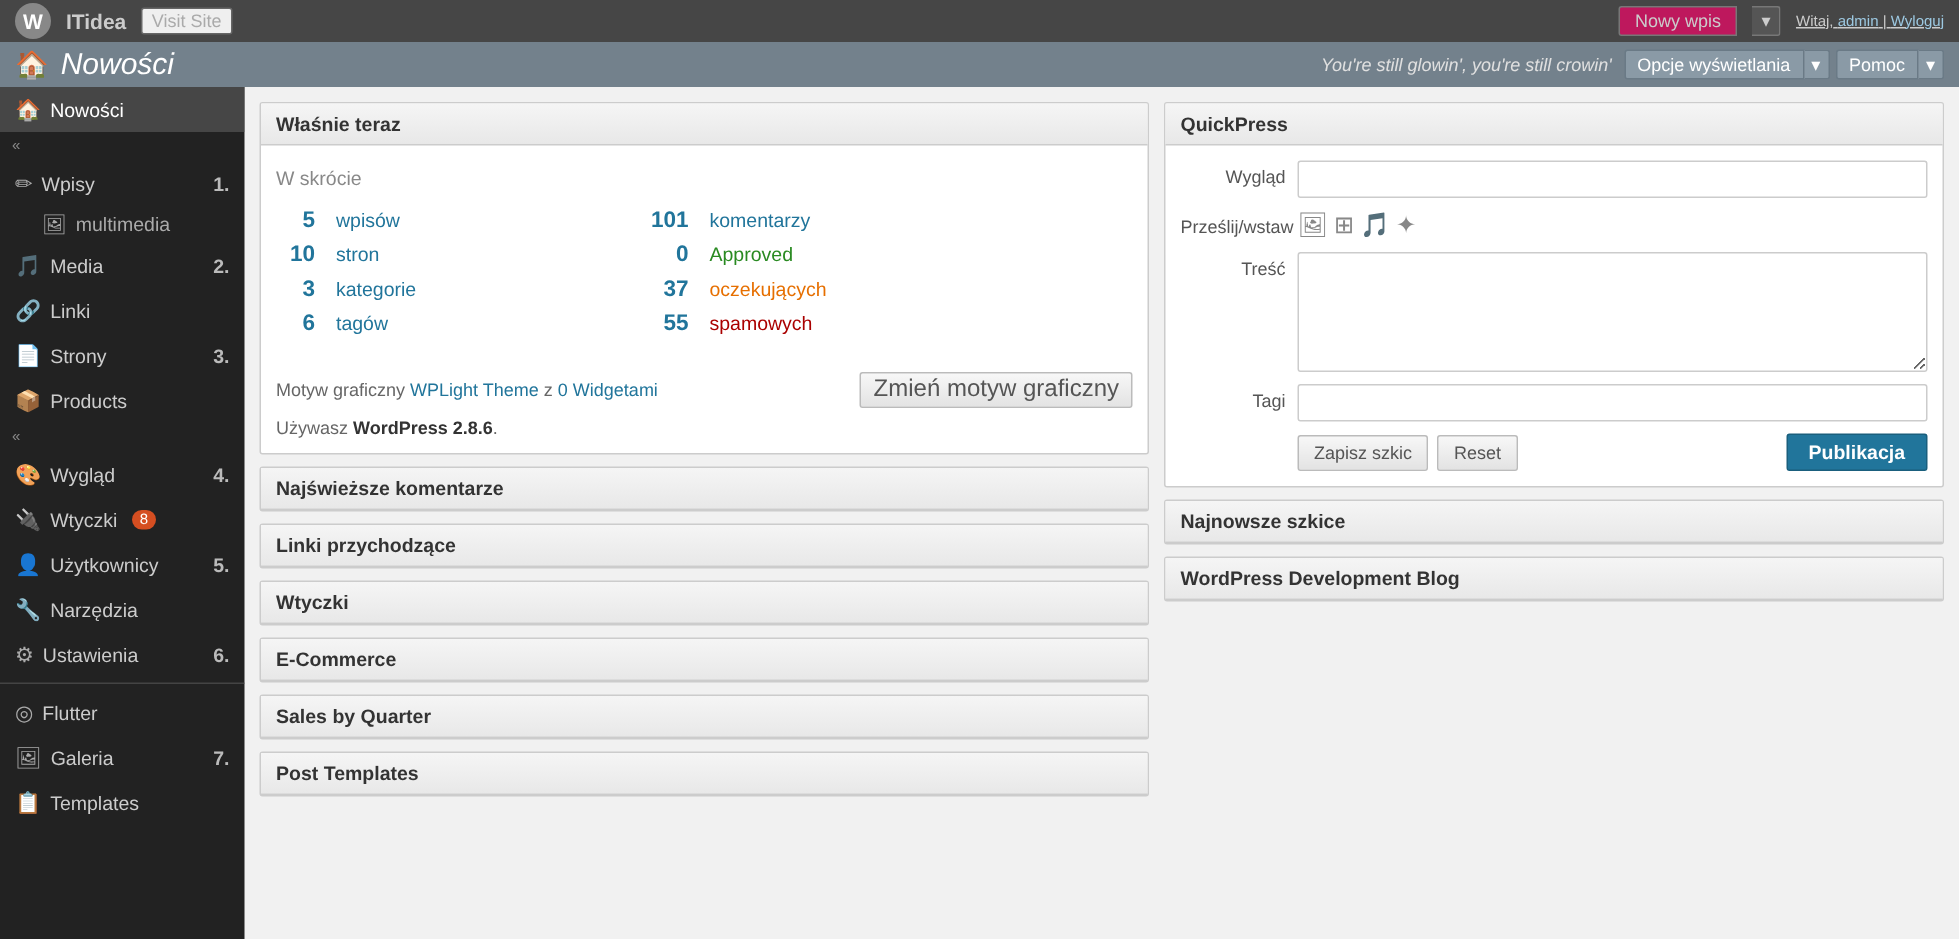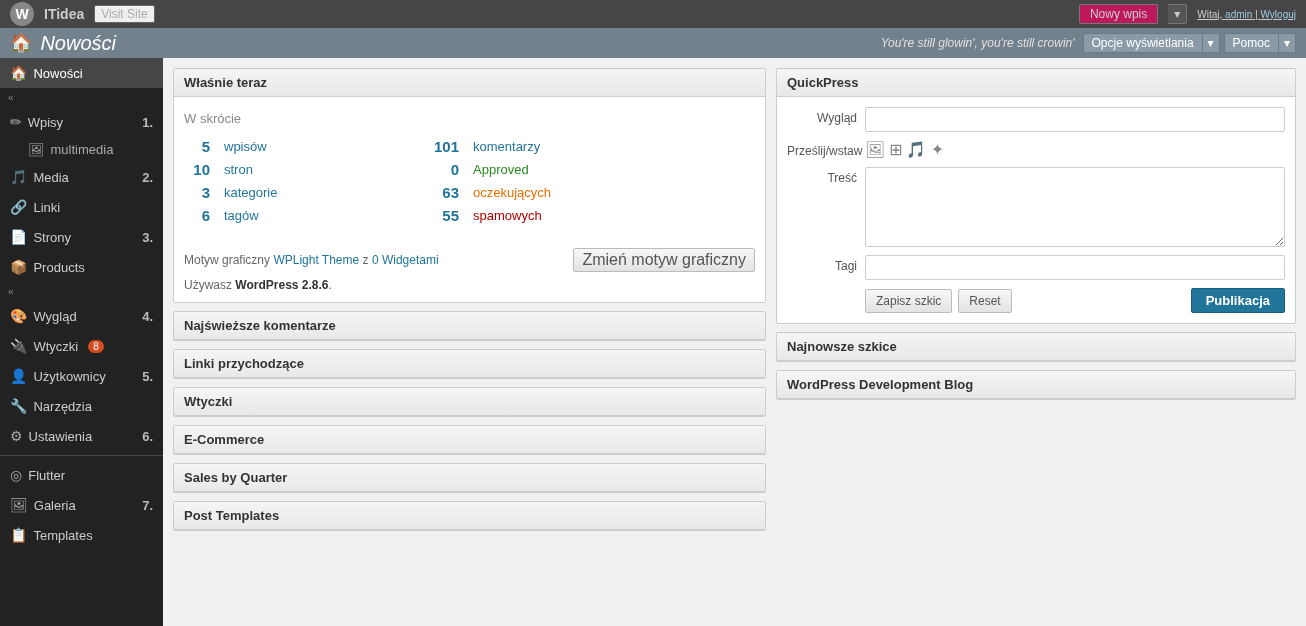--- a/index.html
+++ b/index.html
@@ -307,21 +307,21 @@
             </tr>
             <tr>
               <td class="count">10</td>
               <td><a href="#" class="label-link">stron</a></td>
               <td class="count">0</td>
               <td><a href="#" class="label-link status-approved">Approved</a></td>
             </tr>
             <tr>
               <td class="count">3</td>
               <td><a href="#" class="label-link">kategorie</a></td>
-              <td class="count">63</td>
+              <td class="count">37</td>
               <td><a href="#" class="label-link status-pending">oczekujących</a></td>
             </tr>
             <tr>
               <td class="count">6</td>
               <td><a href="#" class="label-link">tagów</a></td>
               <td class="count">55</td>
               <td><a href="#" class="label-link status-spam">spamowych</a></td>
             </tr>
           </tbody>
             </table>

